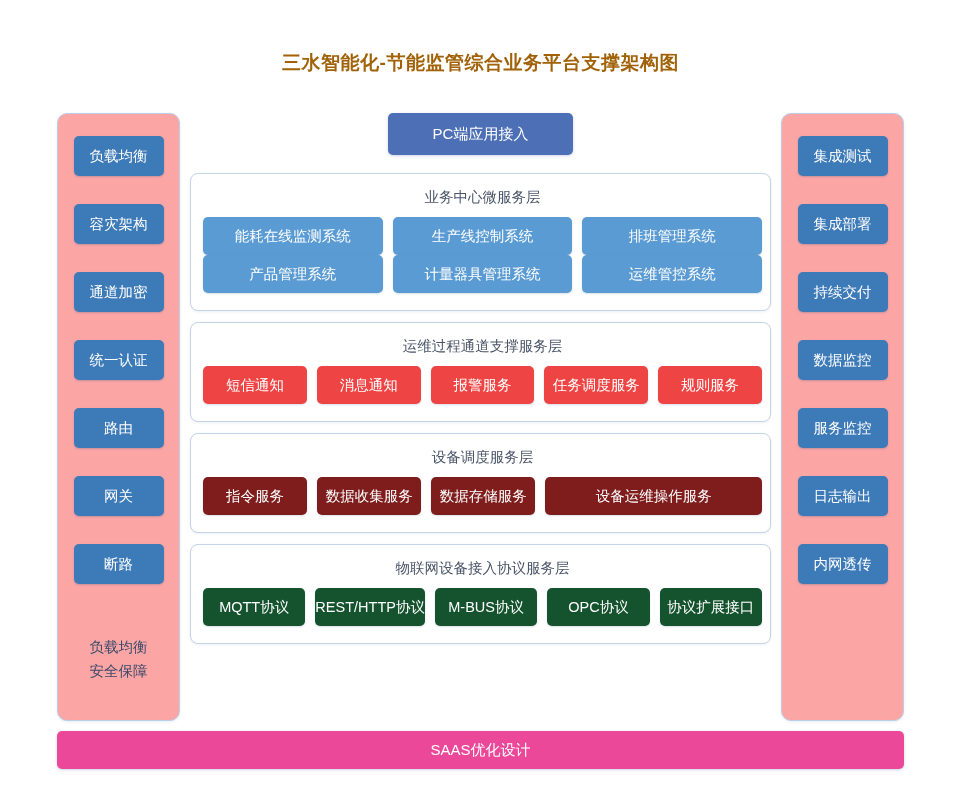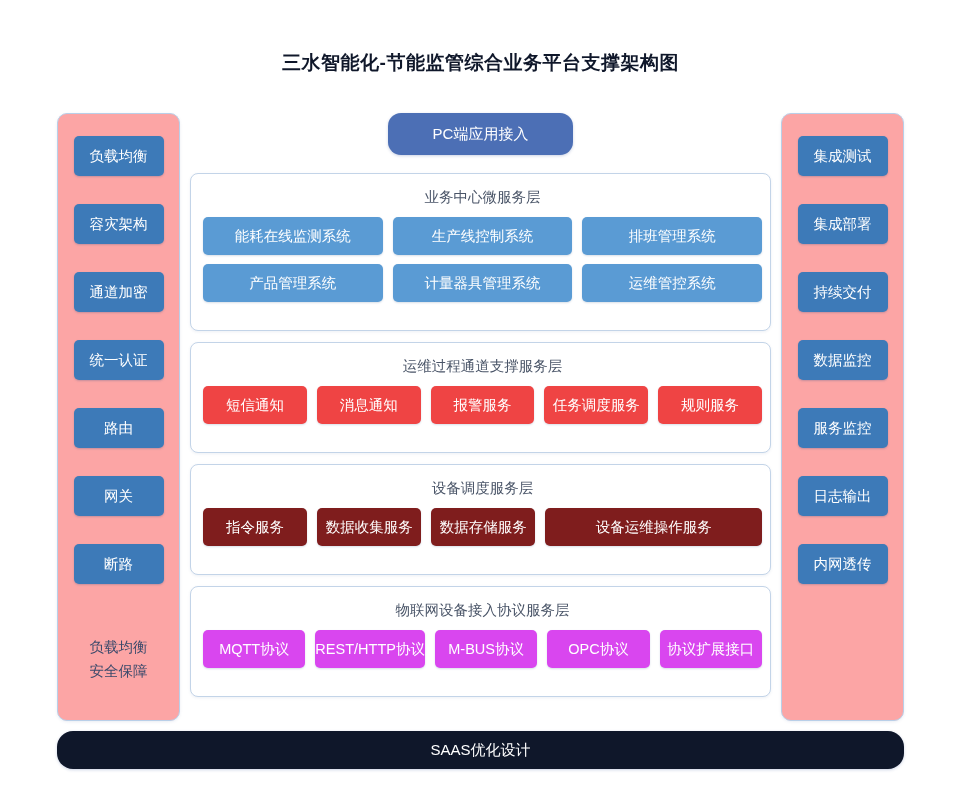--- a/index.html
+++ b/index.html
@@ -22,21 +22,21 @@
 
   
   .title {
     position: absolute;
     top: 50px;
     left: 0;
     width: 961px;
     text-align: center;
     font-size: 19px;
     font-weight: bold;
-    color: #0f172a;
+    color: #a16207;
     letter-spacing: 0.5px;
   }
 
   
   .frame {
     position: absolute;
     left: 57px;
     top: 113px;
     width: 847px;
     height: 608px;
@@ -92,21 +92,21 @@
 
   .access-row {
     display: flex;
     justify-content: center;
     gap: 16px;
     margin-bottom: 18px;
   }
   .access-btn {
     width: 185px;
     height: 42px;
-    border-radius: 13px;
+    border-radius: 5px;
     background: #4c6fb5;
     color: #ffffff;
     font-size: 15px;
     display: flex;
     align-items: center;
     justify-content: center;
     box-shadow: 0 1px 3px rgba(50, 80, 150, 0.25);
   }
 
   .layer {
@@ -120,53 +120,53 @@
   }
   .layer-title {
     text-align: center;
     font-size: 14.5px;
     color: #4a5568;
     margin: 4px 0 10px 0;
   }
   .layer-row {
     display: flex;
     gap: 10px;
-    margin-bottom: 9px;
+    margin-bottom: 0;
   }
   .layer-row:last-child {
-    margin-bottom: 16px;
+    margin-bottom: 5px;
   }
   .cell {
     flex: 1;
     height: 38px;
     border-radius: 5px;
     color: #ffffff;
     font-size: 14.5px;
     display: flex;
     align-items: center;
     justify-content: center;
     box-shadow: 0 1px 2px rgba(40, 80, 130, 0.18);
     white-space: nowrap;
   }
   .cell.wide2 { flex: 2.08; }
 
   .c-biz      { background: #5a9bd4; }
   .c-process  { background: #ef4444; }
   .c-device   { background: #7f1d1d; }
-  .c-protocol { background: #d946ef; }
+  .c-protocol { background: #14532d; }
 
   
   .bottom-bar {
     position: absolute;
     left: 57px;
     top: 731px;
     width: 847px;
     height: 38px;
-    border-radius: 16px;
-    background: #0f172a;
+    border-radius: 5px;
+    background: #ec4899;
     color: #ffffff;
     font-size: 15px;
     display: flex;
     align-items: center;
     justify-content: center;
     box-shadow: 0 1px 3px rgba(50, 80, 150, 0.25);
   }
 </style>
 </head>
 <body>

